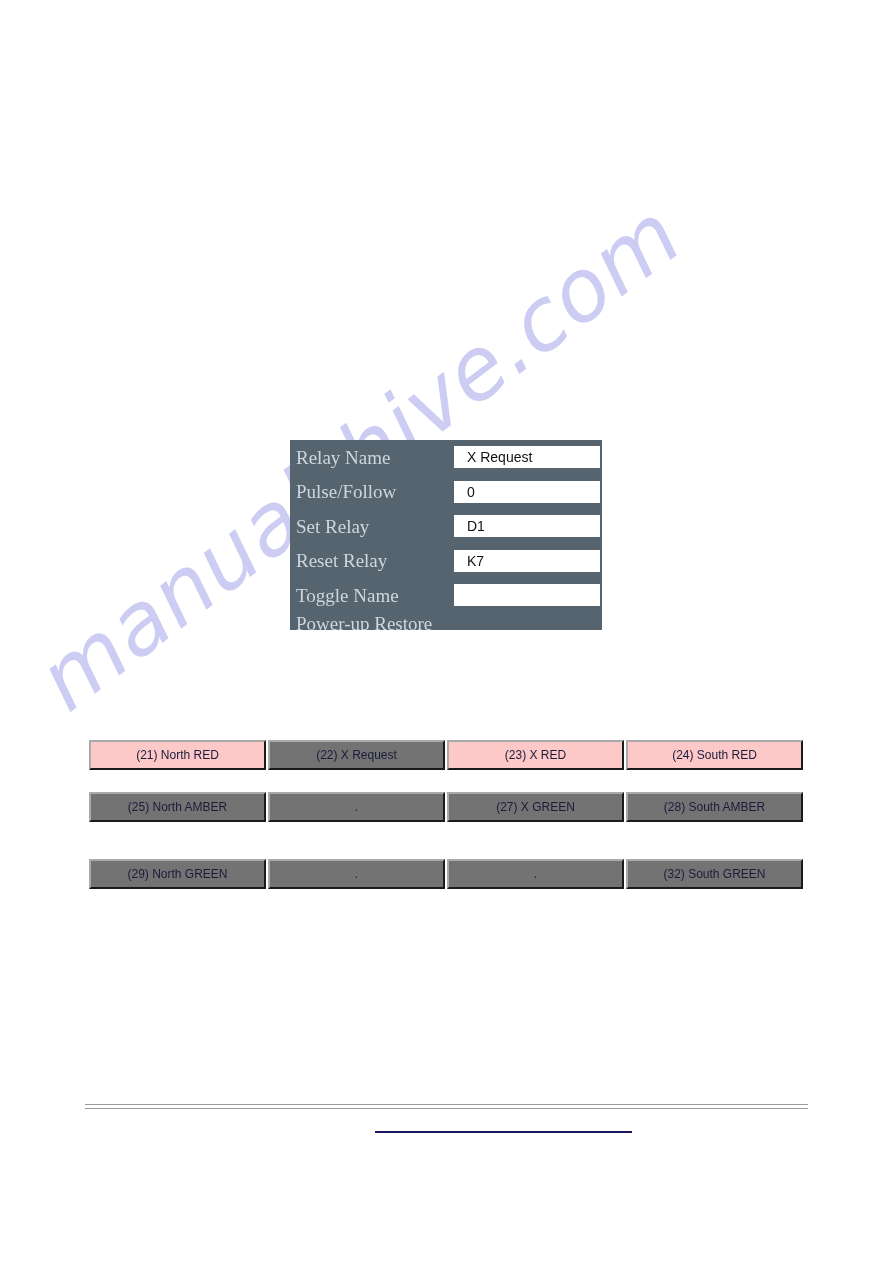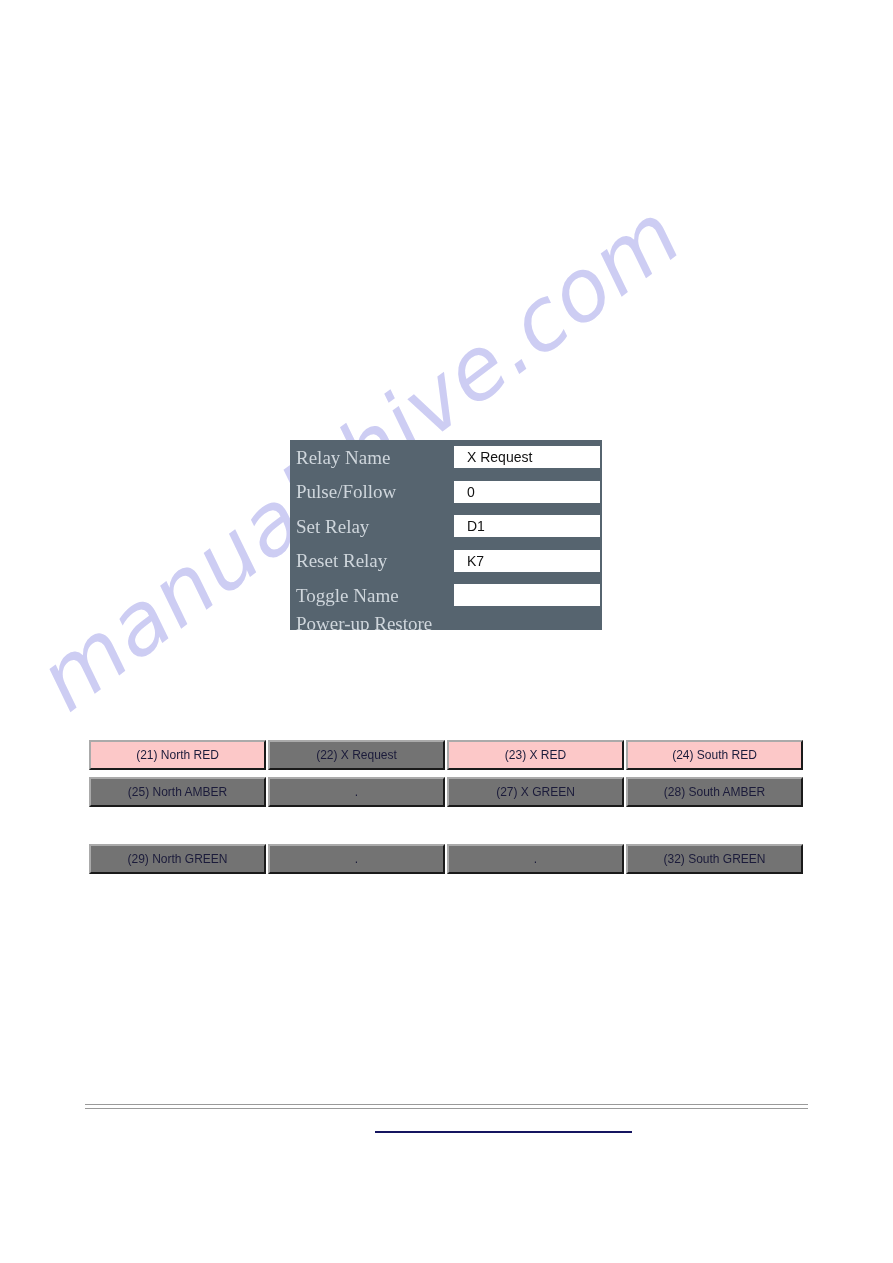--- a/index.html
+++ b/index.html
@@ -117,21 +117,21 @@
   .relay-matrix {
     position: absolute;
     left: 89px;
     top: 740px;
     width: 714px;
     z-index: 10;
   }
   .matrix-row {
     display: flex;
     gap: 1px;
-    margin-bottom: 7px;
+    margin-bottom: 22px;
   }
   .matrix-row:last-child { margin-bottom: 0; margin-top: 37px; }
 
   .relay-btn {
     width: 177px;
     height: 30px;
     margin-right: 1px;
     box-sizing: border-box;
     display: flex;
     align-items: center;

